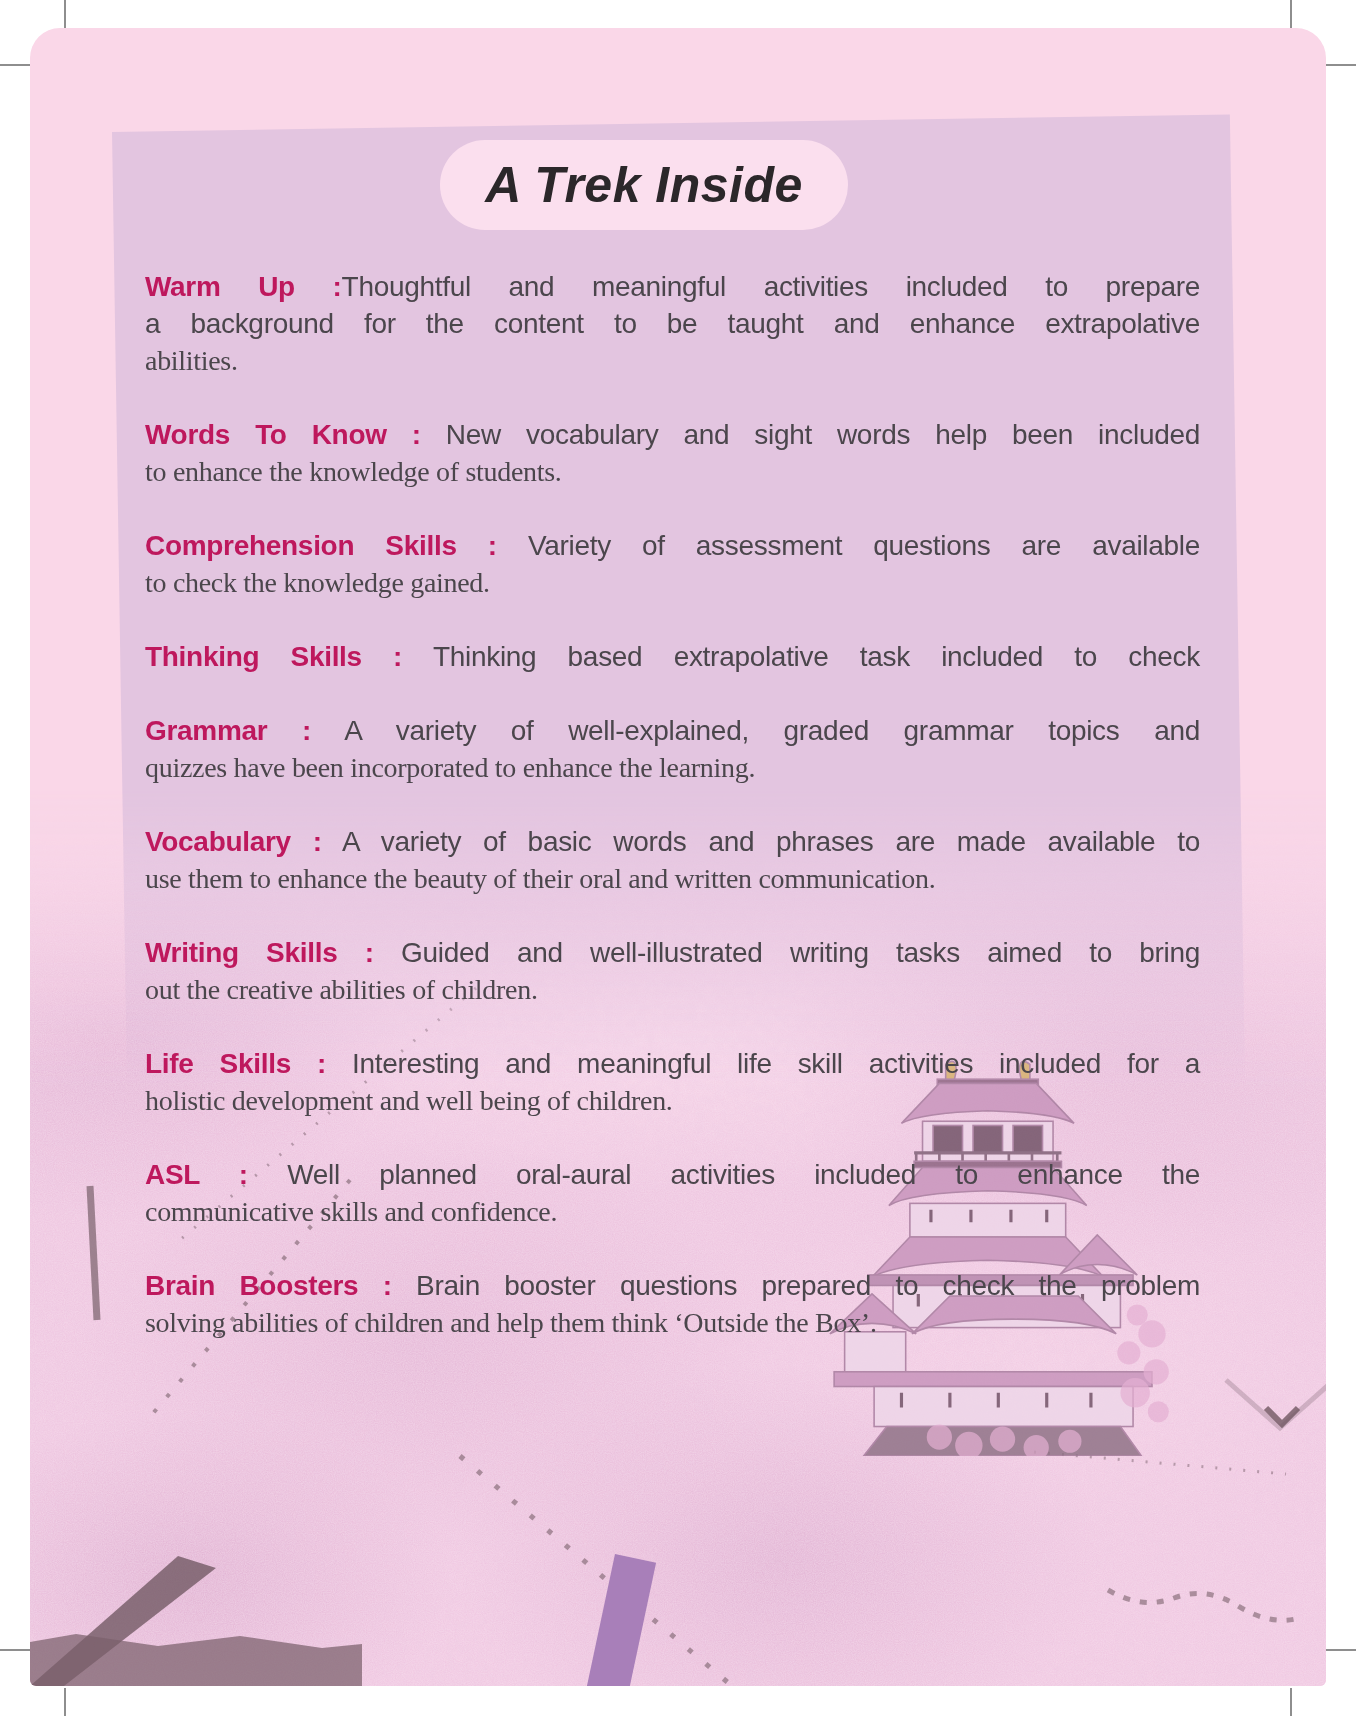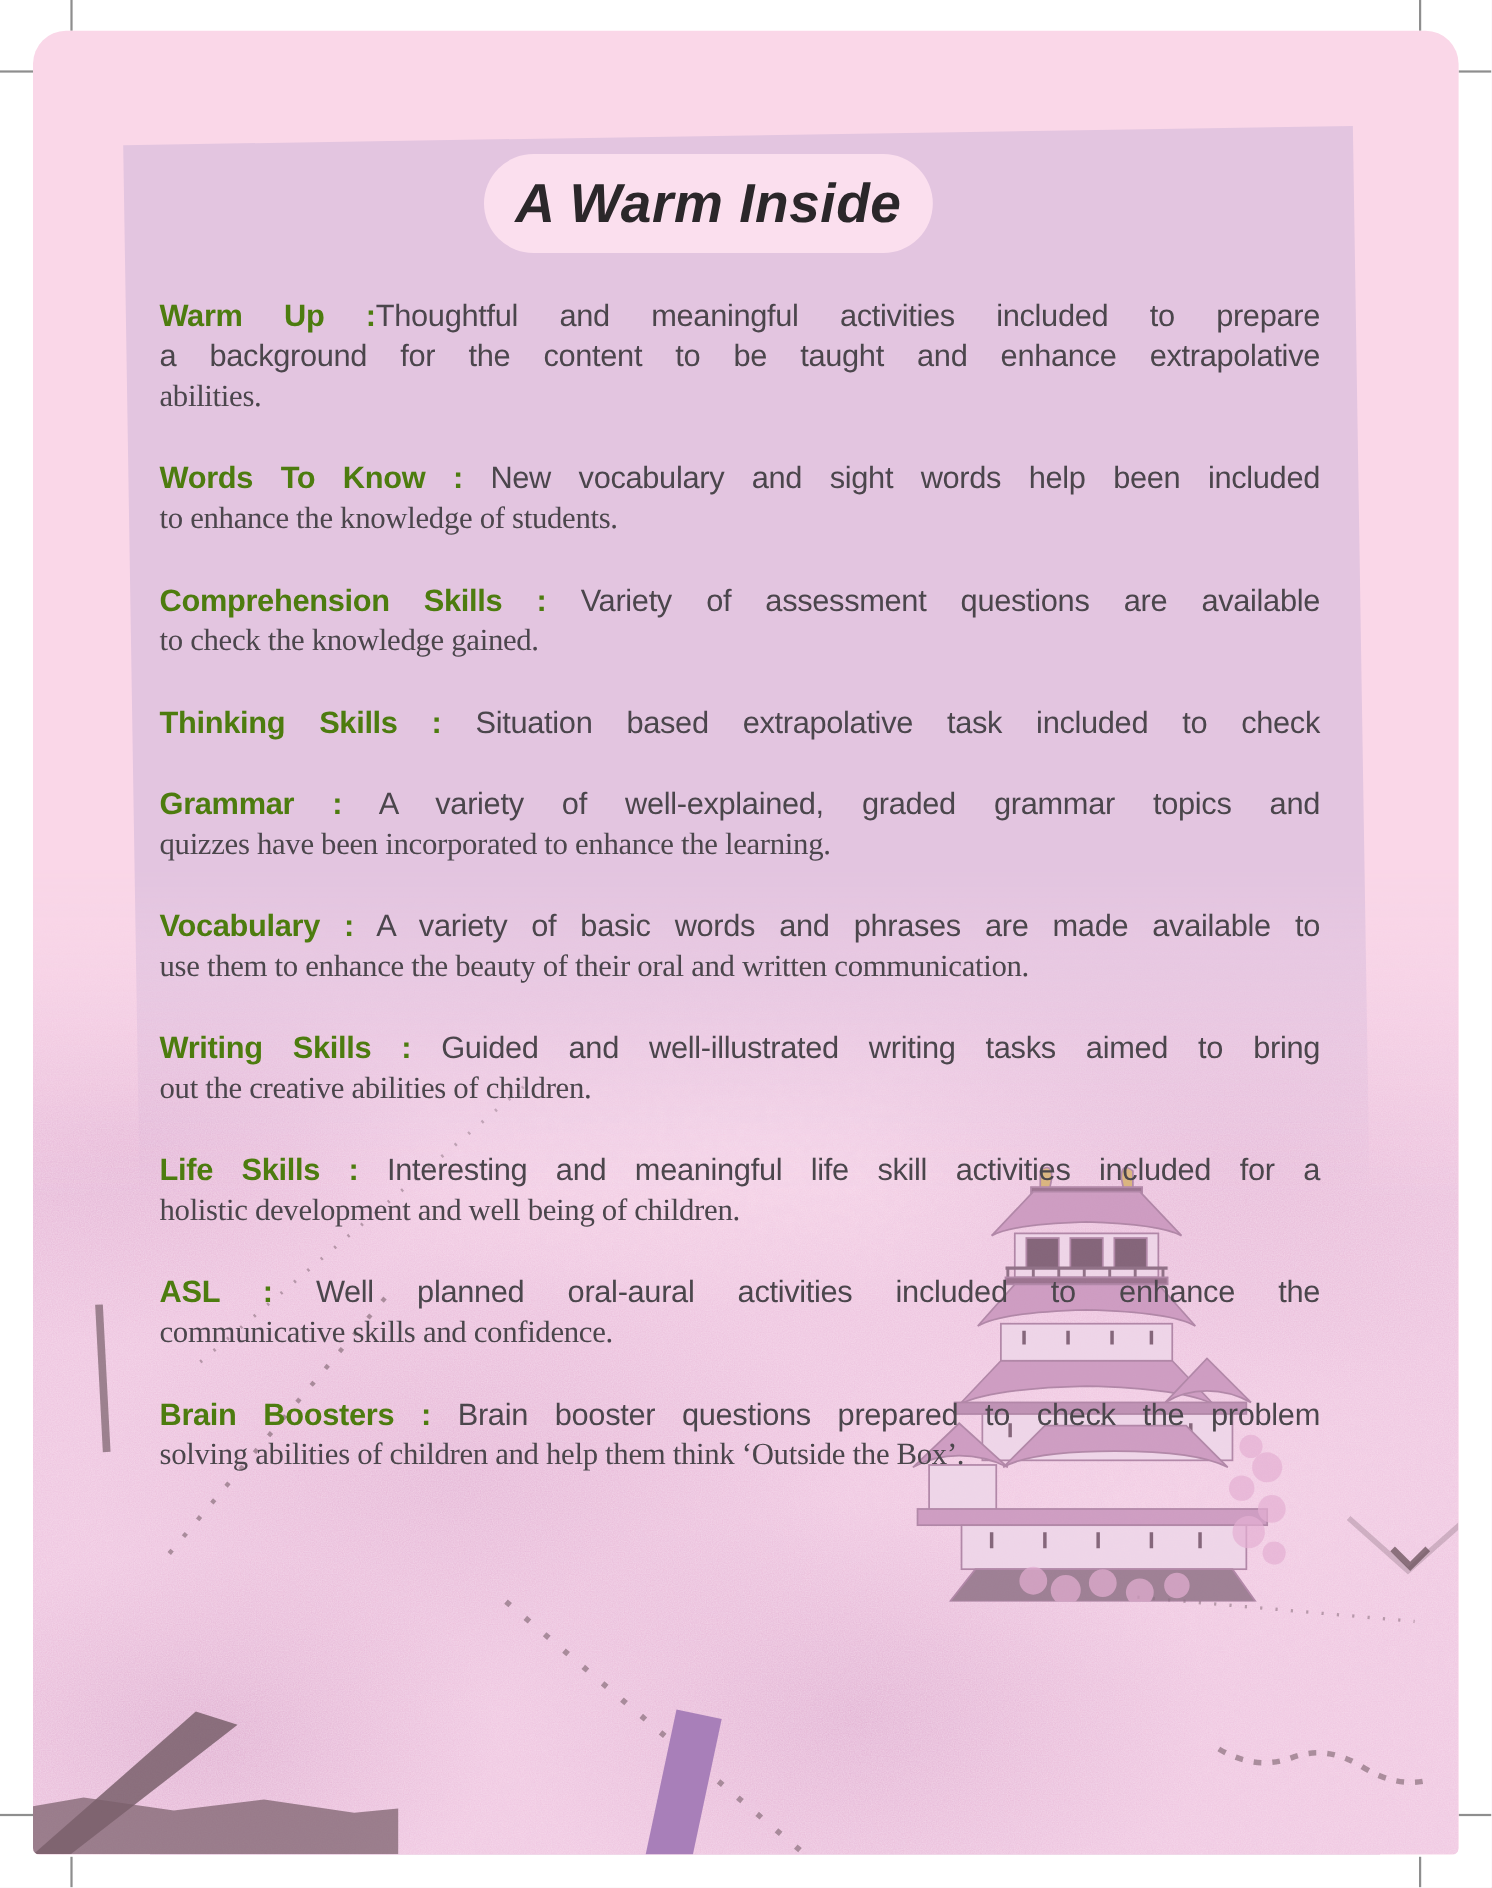--- a/index.html
+++ b/index.html
@@ -56,21 +56,21 @@
     position:absolute; left:410px; top:112px; width:408px; height:90px;
     background:#fbdfee; border-radius:46px;
     display:flex; align-items:center; justify-content:center;
   }
   .title-pill h1{
     margin:0; font-size:50px; font-weight:700; font-style:italic;
     color:#2b272a; letter-spacing:.5px;
   }
   .sections{position:absolute; left:115px; top:240px; width:1055px;}
   .para{margin:0 0 37px 0; font-size:28px; line-height:37px; color:#4b464c; letter-spacing:-0.3px;}
-  .para .head{font-weight:700; color:#4d7c0f;}
+  .para .head{font-weight:700; color:#be185d;}
   .line{min-height:37px;}
   .line.fill{text-align:justify; text-align-last:justify;}
   .line.last{text-align:right; text-align-last:left;font-family:Liberation Serif, serif;}
 </style>
 </head>
 <body>
 
 <div class="page">
 
   <div class="mark m-tl-v"></div>
@@ -153,42 +153,42 @@
             <circle cx="180" cy="364" r="12"></circle>
           <circle cx="212" cy="372" r="12"></circle>
             <circle cx="244" cy="366" r="11"></circle>
         </g>
       </svg>
 
       <div class="stripe"></div>
     </div>
 
     <div class="title-pill">
-      <h1>A Warm Inside</h1>
+      <h1>A Trek Inside</h1>
     </div>
 
     <div class="sections">
   <div class="para">
     <div class="line line-first fill"><b class="head">Warm Up :</b><span class="body-run">Thoughtful and meaningful activities included to prepare</span></div>
   <div class="line fill">a background for the content to be taught and enhance extrapolative</div>
           <div class="line last">abilities.</div>
         </div>
 
   <div class="para">
     <div class="line line-first fill"><b class="head">Words To Know :</b><span class="body-run"> New vocabulary and sight words help been included</span></div>
   <div class="line last">to enhance the knowledge of students.</div>
         </div>
 
   <div class="para">
     <div class="line line-first fill"><b class="head">Comprehension Skills :</b><span class="body-run"> Variety of assessment questions are available</span></div>
   <div class="line last">to check the knowledge gained.</div>
         </div>
 
   <div class="para">
-    <div class="line line-first fill"><b class="head">Thinking Skills :</b><span class="body-run"> Situation based extrapolative task included to check</span></div>
+    <div class="line line-first fill"><b class="head">Thinking Skills :</b><span class="body-run"> Thinking based extrapolative task included to check</span></div>
         </div>
 
   <div class="para">
     <div class="line line-first fill"><b class="head">Grammar :</b><span class="body-run"> A variety of well-explained, graded grammar topics and</span></div>
   <div class="line last">quizzes have been incorporated to enhance the learning.</div>
         </div>
 
   <div class="para">
     <div class="line line-first fill"><b class="head">Vocabulary :</b><span class="body-run"> A variety of basic words and phrases are made available to</span></div>
   <div class="line last">use them to enhance the beauty of their oral and written communication.</div>

